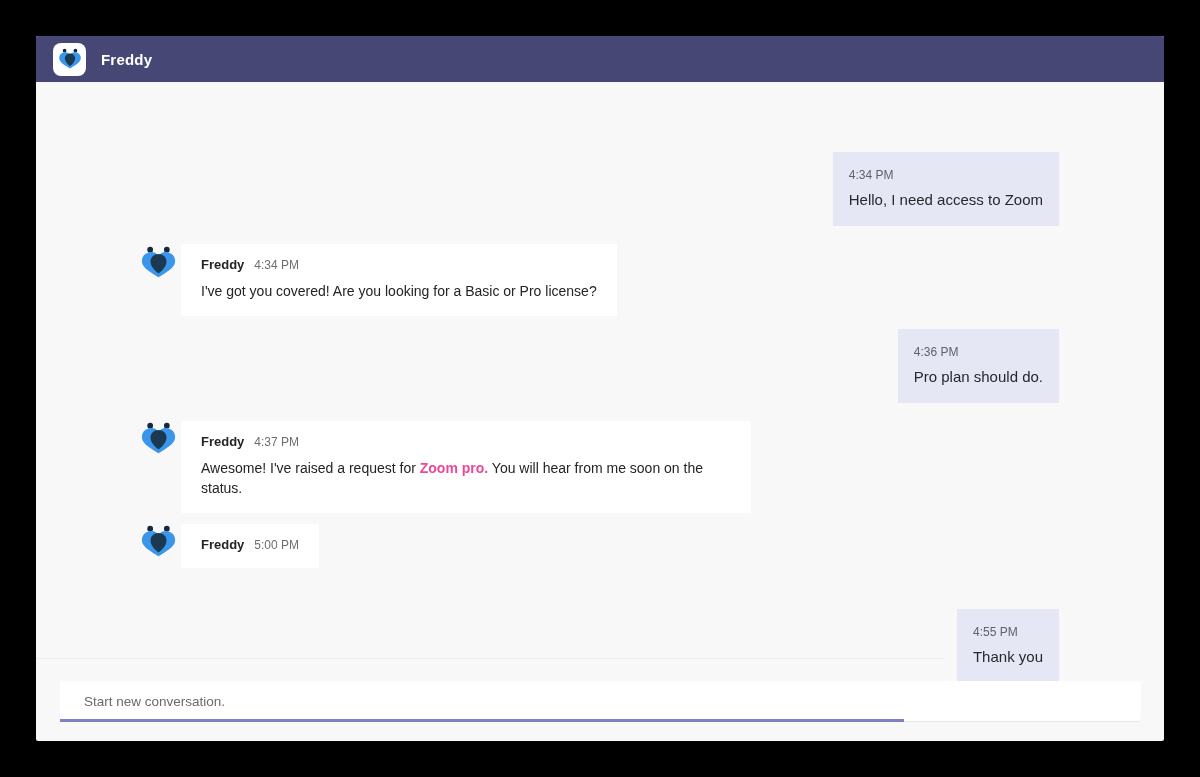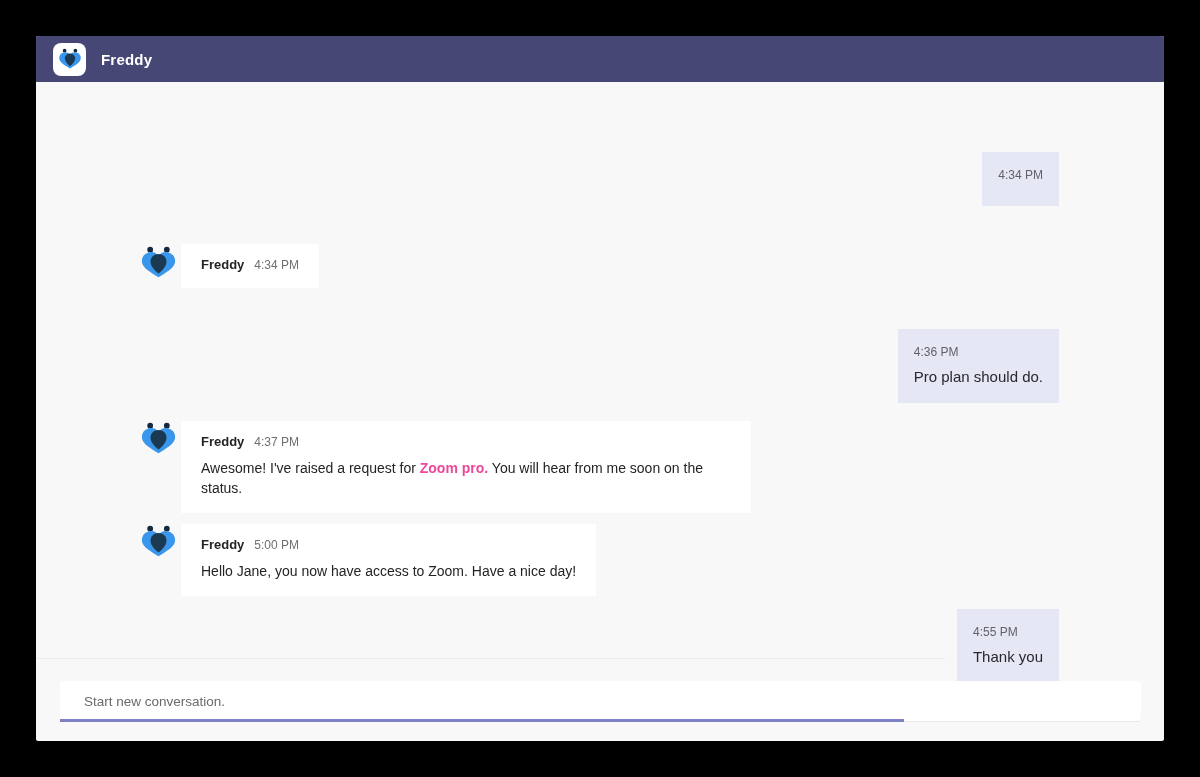--- a/index.html
+++ b/index.html
@@ -100,30 +100,32 @@
           <use href="#freddy-face"></use>
         </svg>
     </div>
     <span class="header-title">Freddy</span>
   </div>
 
   <div class="chat">
 
     <div class="user-msg" style="top:70px;">
       <div class="user-time">4:34 PM</div>
+      <div class="user-text">Hello, I need access to Zoom</div>
     </div>
 
     <svg class="bot-avatar" style="top:164px;" viewBox="0 0 40 35">
         <use href="#freddy-face"></use>
       </svg>
     <div class="bot-card nowrap" style="top:162px;">
       <div class="bot-head">
         <span class="bot-name">Freddy</span>
         <span class="bot-time">4:34 PM</span>
       </div>
+      <div class="bot-text">I've got you covered! Are you looking for a Basic or Pro license?</div>
     </div>
 
     <div class="user-msg" style="top:247px;">
       <div class="user-time">4:36 PM</div>
       <div class="user-text">Pro plan should do.</div>
     </div>
 
     <svg class="bot-avatar" style="top:340px;" viewBox="0 0 40 35">
         <use href="#freddy-face"></use>
       </svg>
@@ -136,21 +138,20 @@
     </div>
 
     <svg class="bot-avatar" style="top:443px;" viewBox="0 0 40 35">
         <use href="#freddy-face"></use>
       </svg>
     <div class="bot-card nowrap" style="top:442px;">
       <div class="bot-head">
         <span class="bot-name">Freddy</span>
         <span class="bot-time">5:00 PM</span>
       </div>
-      <div class="bot-text">Hello Jane, you now have access to Zoom. Have a nice day!</div>
     </div>
 
     <div class="user-msg" style="top:527px;margin-left:48px;">
       <div class="user-time">4:55 PM</div>
       <div class="user-text">Thank you</div>
     </div>
 
     <div class="divider"></div>
 
     <div class="composer">

